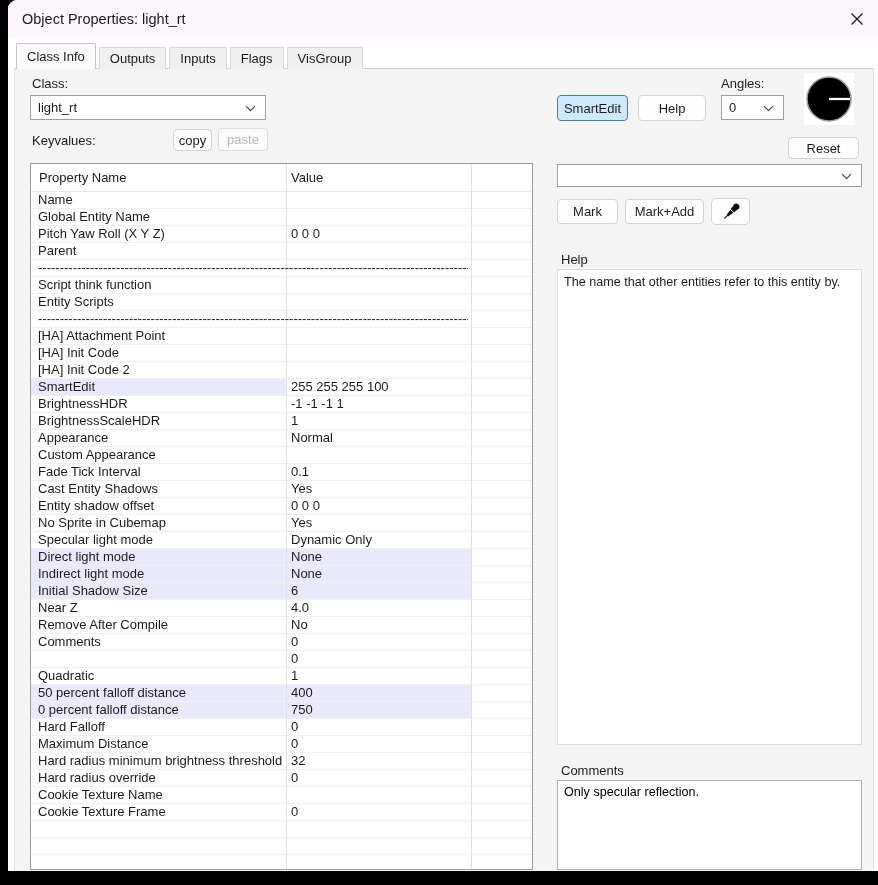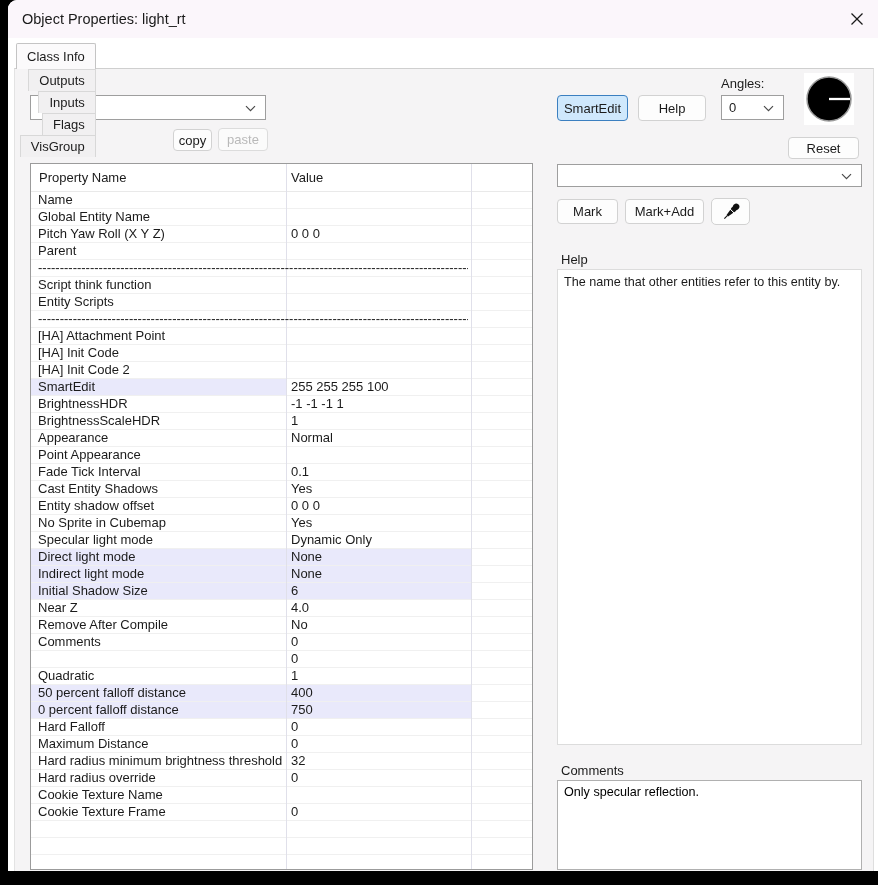--- a/index.html
+++ b/index.html
@@ -9,21 +9,21 @@
   .window { position:relative; width:878px; height:871px; background:#ffffff;
             border-radius:9px 9px 0 0; overflow:hidden;margin-left:8px; }
 
   
   .titlebar { position:absolute; left:0; top:0; width:878px; height:38px; background:#fbf6fb; }
   .title-text { position:absolute; left:14px; top:0; line-height:38px; font-size:14.5px; color:#1a1a1a; }
   .close-btn { position:absolute; right:12px; top:6px; width:34px; height:26px;
                display:flex; align-items:center; justify-content:center; cursor:default; }
 
   
-  .tabbar { position:absolute; left:8px; top:43px; height:26px; display:flex; align-items:flex-end; z-index:5;flex-direction:column; }
+  .tabbar { position:absolute; left:8px; top:43px; height:26px; display:flex; align-items:flex-end; z-index:5; }
   .tab { height:22px; padding:0 10px; font-size:13px; line-height:21px; background:#f1f0f1;
          border:1px solid #d8d8d8; border-bottom:none; margin-right:3px; color:#1b1b1b; }
   .tab.active { height:26px; line-height:25px; background:#fbfafb; border:1px solid #c4c4c4;
                 border-bottom:none; border-radius:2px 2px 0 0; position:relative; z-index:6; }
 
   
   .page { position:absolute; left:6px; top:68px; width:860px; height:817px; background:#f5f4f5;
           border-top:1px solid #cfcfcf; border-left:1px solid #e3e3e3; border-right:1px solid #dedede; }
 
   .lbl { position:absolute; font-size:13px; color:#1b1b1b; }
@@ -173,21 +173,21 @@
           <div class="cname">BrightnessScaleHDR</div>
           <div class="cvalue">1</div>
           <div class="cextra"></div>
         </div>
         <div class="trow">
           <div class="cname">Appearance</div>
           <div class="cvalue">Normal</div>
           <div class="cextra"></div>
         </div>
         <div class="trow">
-          <div class="cname">Point Appearance</div>
+          <div class="cname">Custom Appearance</div>
           <div class="cvalue"></div>
           <div class="cextra"></div>
         </div>
         <div class="trow">
           <div class="cname">Fade Tick Interval</div>
           <div class="cvalue">0.1</div>
           <div class="cextra"></div>
         </div>
         <div class="trow">
           <div class="cname">Cast Entity Shadows</div>

